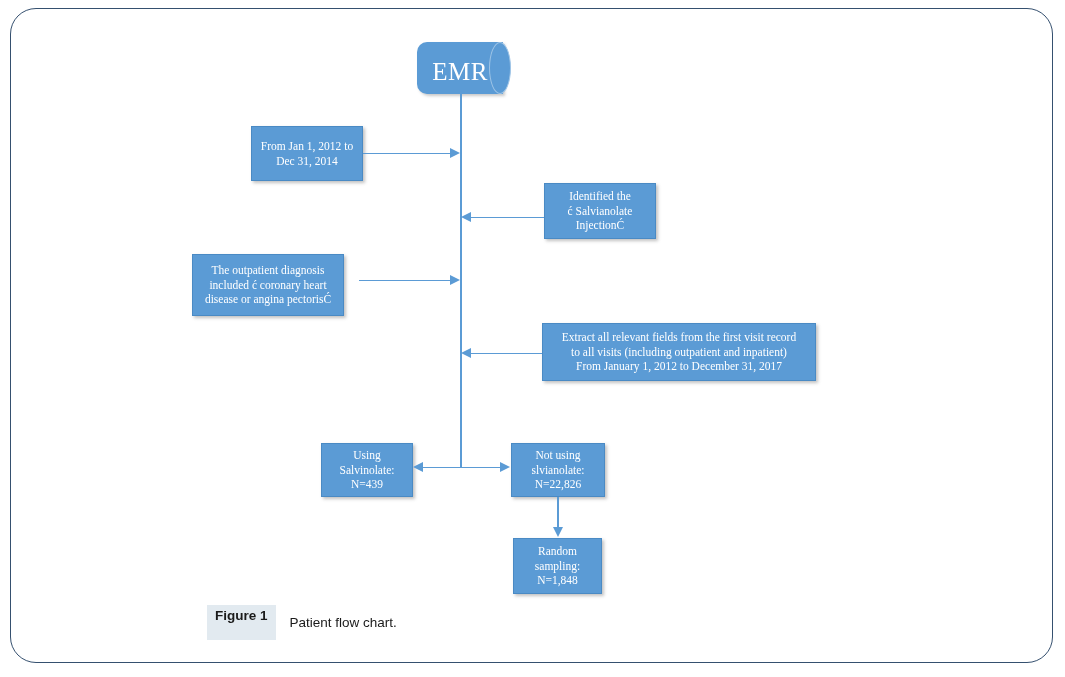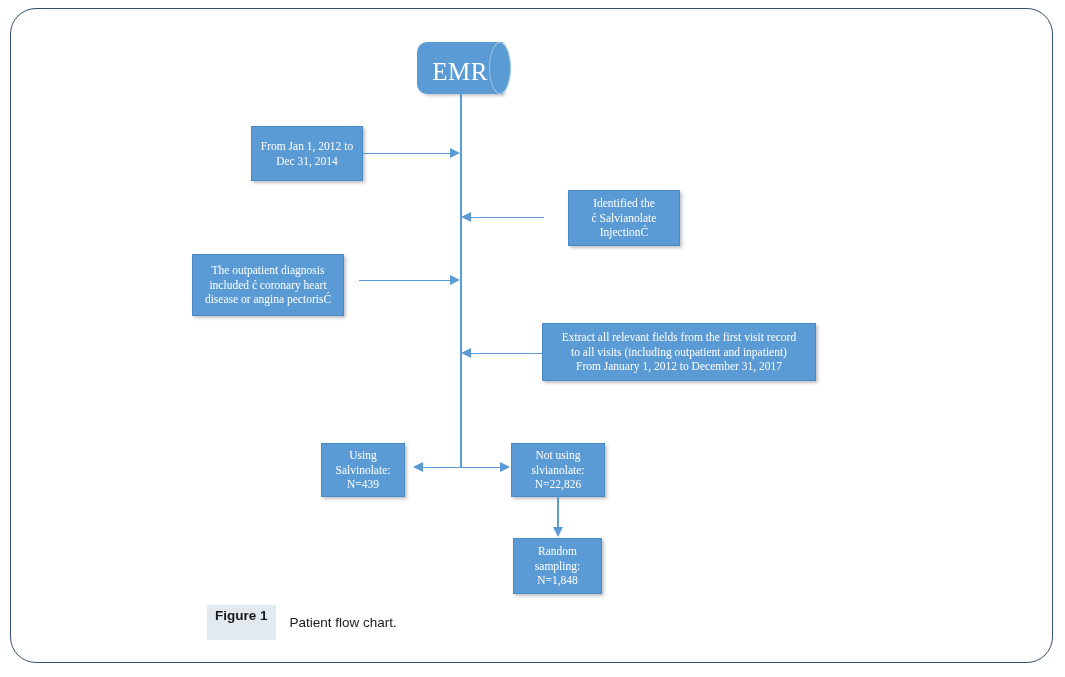--- a/index.html
+++ b/index.html
@@ -94,24 +94,24 @@
     align-items: center;
     justify-content: center;
     color: #ffffff;
     font-size: 25px;
     letter-spacing: 0.5px;
     z-index: 3;
   }
 
   
   #node-daterange   { left: 240px; top: 117px; width: 112px; height: 55px; }
-  #node-identified  { left: 533px; top: 181px; width: 112px; height: 56px; margin-left: 24px; }
+  #node-identified  { left: 533px; top: 174px; width: 112px; height: 56px; }
   #node-outpatient  { left: 181px; top: 245px; width: 152px; height: 62px; }
   #node-extract     { left: 531px; top: 314px; width: 274px; height: 58px; }
-  #node-using       { left: 310px; top: 434px; width:  84px; height: 54px; }
+  #node-using       { left: 310px; top: 434px; width:  92px; height: 54px; }
   #node-notusing    { left: 500px; top: 434px; width:  94px; height: 54px; }
   #node-random      { left: 502px; top: 529px; width:  89px; height: 56px; }
 
   
   .conn {
     position: absolute;
     background: #5b9bd5;
   }
   .conn-v { width: 1.8px; }
   .conn-h { height: 1.8px; }

